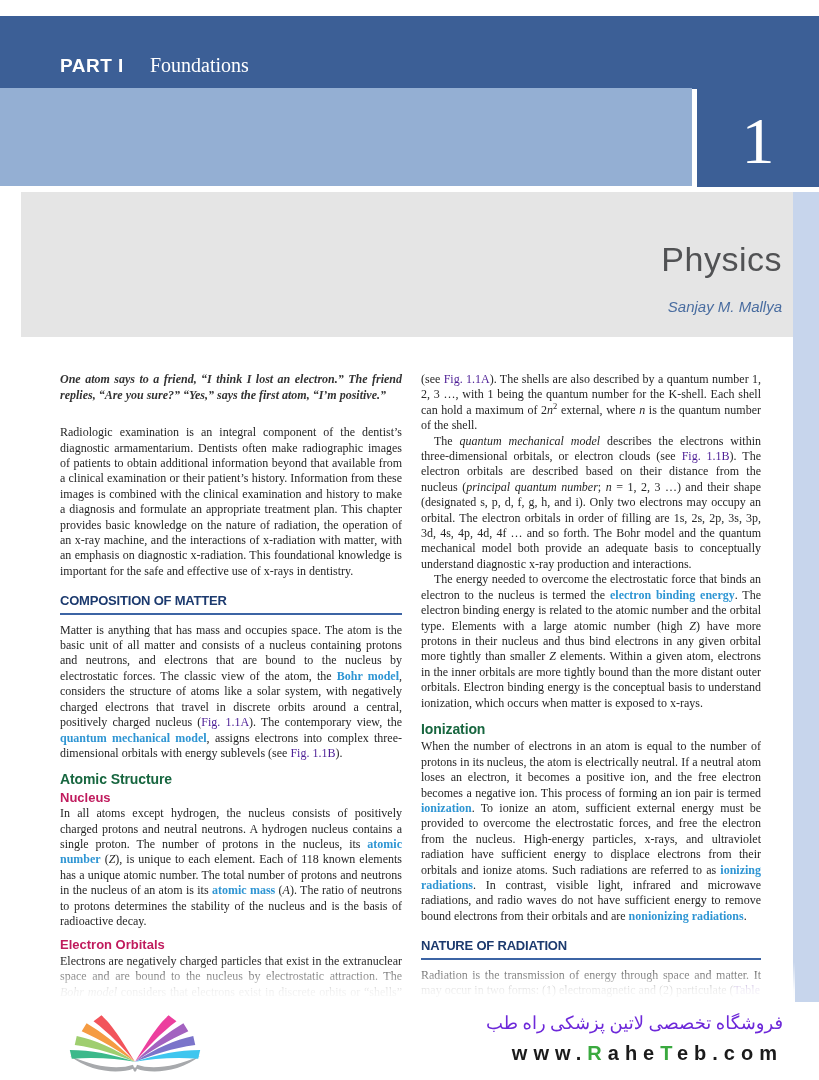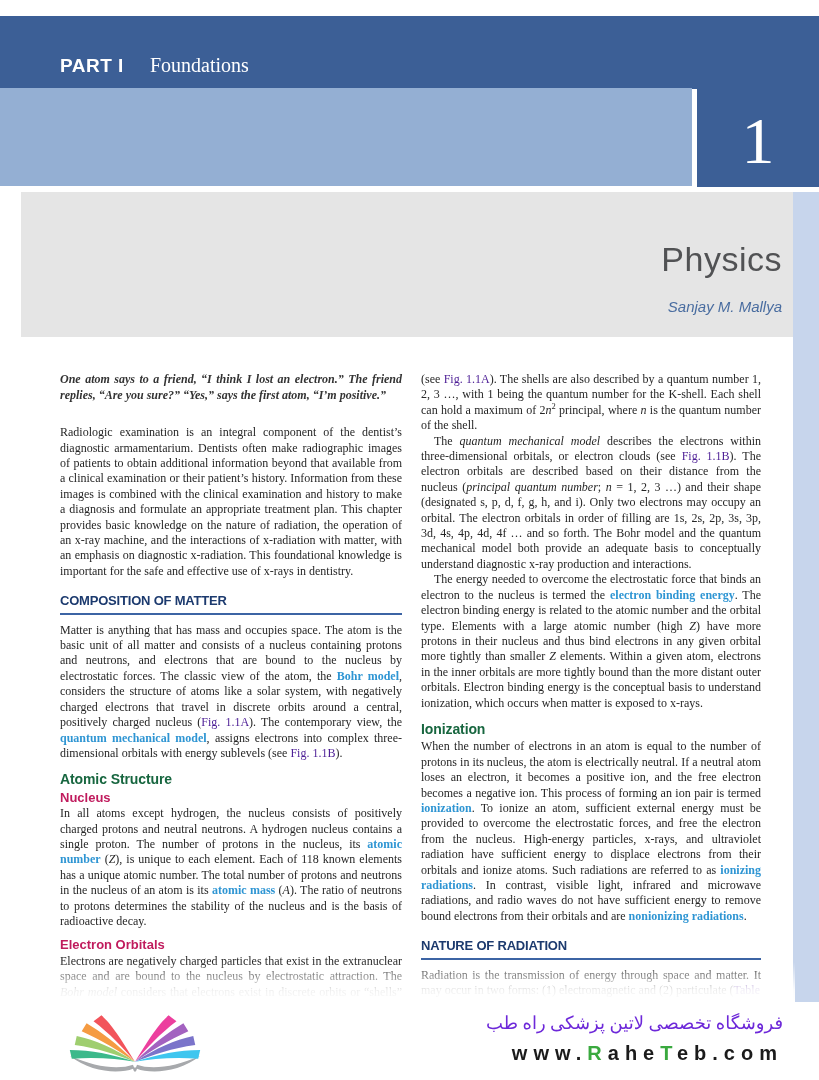--- a/index.html
+++ b/index.html
@@ -109,21 +109,21 @@
     <div class="h1">COMPOSITION OF MATTER</div>
     <p><span>Matter is anything that has mass and occupies space. The atom is the basic unit of all matter and consists of a nucleus containing protons and neutrons, and electrons that are bound to the nucleus by electrostatic forces. The classic view of the atom, the </span><span class="term">Bohr model</span><span>, considers the structure of atoms like a solar system, with negatively charged electrons that travel in discrete orbits around a central, positively charged nucleus (</span><span class="fig">Fig. 1.1A</span><span>). The contemporary view, the </span><span class="term">quantum mechanical model</span><span>, assigns electrons into complex three-dimensional orbitals with energy sublevels (see </span><span class="fig">Fig. 1.1B</span><span>).</span></p>
     <div class="h2">Atomic Structure</div>
     <div class="h3 first">Nucleus</div>
     <p><span>In all atoms except hydrogen, the nucleus consists of positively charged protons and neutral neutrons. A hydrogen nucleus contains a single proton. The number of protons in the nucleus, its </span><span class="term">atomic number</span><span> (</span><span class="iv">Z</span><span>), is unique to each element. Each of 118 known elements has a unique atomic number. The total number of protons and neutrons in the nucleus of an atom is its </span><span class="term">atomic mass</span><span> (</span><span class="iv">A</span><span>). The ratio of neutrons to protons determines the stability of the nucleus and is the basis of radioactive decay.</span></p>
     <div class="h3">Electron Orbitals</div>
     <p><span>Electrons are negatively charged particles that exist in the extranuclear space and are bound to the nucleus by electrostatic attraction. The </span><span class="iv">Bohr model</span><span> considers that electrons exist in discrete orbits or “shells” denoted</span></p>
   </div>
 
   <div class="col col-right">
-    <p><span>(see </span><span class="fig">Fig. 1.1A</span><span>). The shells are also described by a quantum number 1, 2, 3 …, with 1 being the quantum number for the K-shell. Each shell can hold a maximum of 2</span><span class="iv">n</span><span class="sup">2</span><span> principal, where </span><span class="iv">n</span><span> is the quantum number of the shell.</span></p>
+    <p><span>(see </span><span class="fig">Fig. 1.1A</span><span>). The shells are also described by a quantum number 1, 2, 3 …, with 1 being the quantum number for the K-shell. Each shell can hold a maximum of 2</span><span class="iv">n</span><span class="sup">2</span><span> external, where </span><span class="iv">n</span><span> is the quantum number of the shell.</span></p>
     <p class="indent"><span>The </span><span class="iv">quantum mechanical model</span><span> describes the electrons within three-dimensional orbitals, or electron clouds (see </span><span class="fig">Fig. 1.1B</span><span>). The electron orbitals are described based on their distance from the nucleus (</span><span class="iv">principal quantum number</span><span>; </span><span class="iv">n</span><span> = 1, 2, 3 …) and their shape (designated s, p, d, f, g, h, and i). Only two electrons may occupy an orbital. The electron orbitals in order of filling are 1s, 2s, 2p, 3s, 3p, 3d, 4s, 4p, 4d, 4f … and so forth. The Bohr model and the quantum mechanical model both provide an adequate basis to conceptually understand diagnostic x-ray production and interactions.</span></p>
     <p class="indent"><span>The energy needed to overcome the electrostatic force that binds an electron to the nucleus is termed the </span><span class="term">electron binding energy</span><span>. The electron binding energy is related to the atomic number and the orbital type. Elements with a large atomic number (high </span><span class="iv">Z</span><span>) have more protons in their nucleus and thus bind electrons in any given orbital more tightly than smaller </span><span class="iv">Z</span><span> elements. Within a given atom, electrons in the inner orbitals are more tightly bound than the more distant outer orbitals. Electron binding energy is the conceptual basis to understand ionization, which occurs when matter is exposed to x-rays.</span></p>
     <div class="h2">Ionization</div>
     <p><span>When the number of electrons in an atom is equal to the number of protons in its nucleus, the atom is electrically neutral. If a neutral atom loses an electron, it becomes a positive ion, and the free electron becomes a negative ion. This process of forming an ion pair is termed </span><span class="term">ionization</span><span>. To ionize an atom, sufficient external energy must be provided to overcome the electrostatic forces, and free the electron from the nucleus. High-energy particles, x-rays, and ultraviolet radiation have sufficient energy to displace electrons from their orbitals and ionize atoms. Such radiations are referred to as </span><span class="term">ionizing radiations</span><span>. In contrast, visible light, infrared and microwave radiations, and radio waves do not have sufficient energy to remove bound electrons from their orbitals and are </span><span class="term">nonionizing radiations</span><span>.</span></p>
     <div class="h1">NATURE OF RADIATION</div>
     <p><span>Radiation is the transmission of energy through space and matter. It may occur in two forms: (1) electromagnetic and (2) particulate (</span><span class="fig">Table</span></p>
   </div>
 
 </div>
 <div class="fade"></div>

